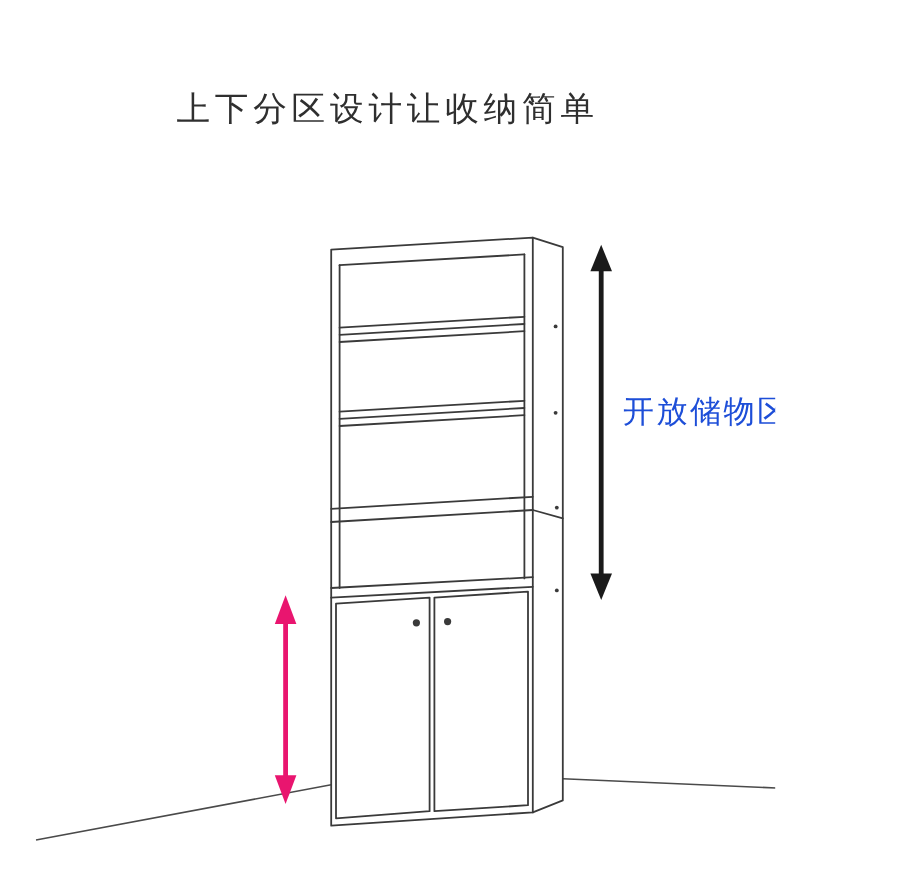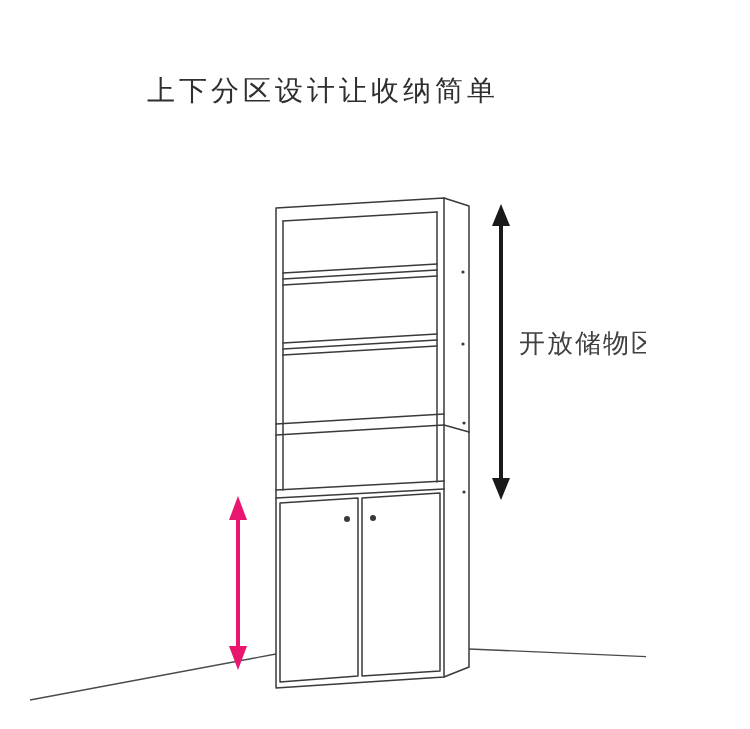--- a/index.html
+++ b/index.html
@@ -23,21 +23,21 @@
     text-align: center;
     font-size: 28px;
     letter-spacing: 4px;
     color: #2f2f2f;
     font-weight: 500;
   }
   .zone-label {
     position: absolute;
     font-size: 26px;
     letter-spacing: 2px;
-    color: #404040;
+    color: #1d4ed8;
     white-space: nowrap;
   }
   .zone-label.open {
     left: 519px;
     top: 326px;
   }
   .zone-label.closed {
     left: 62px;
     top: 571px;
   }

